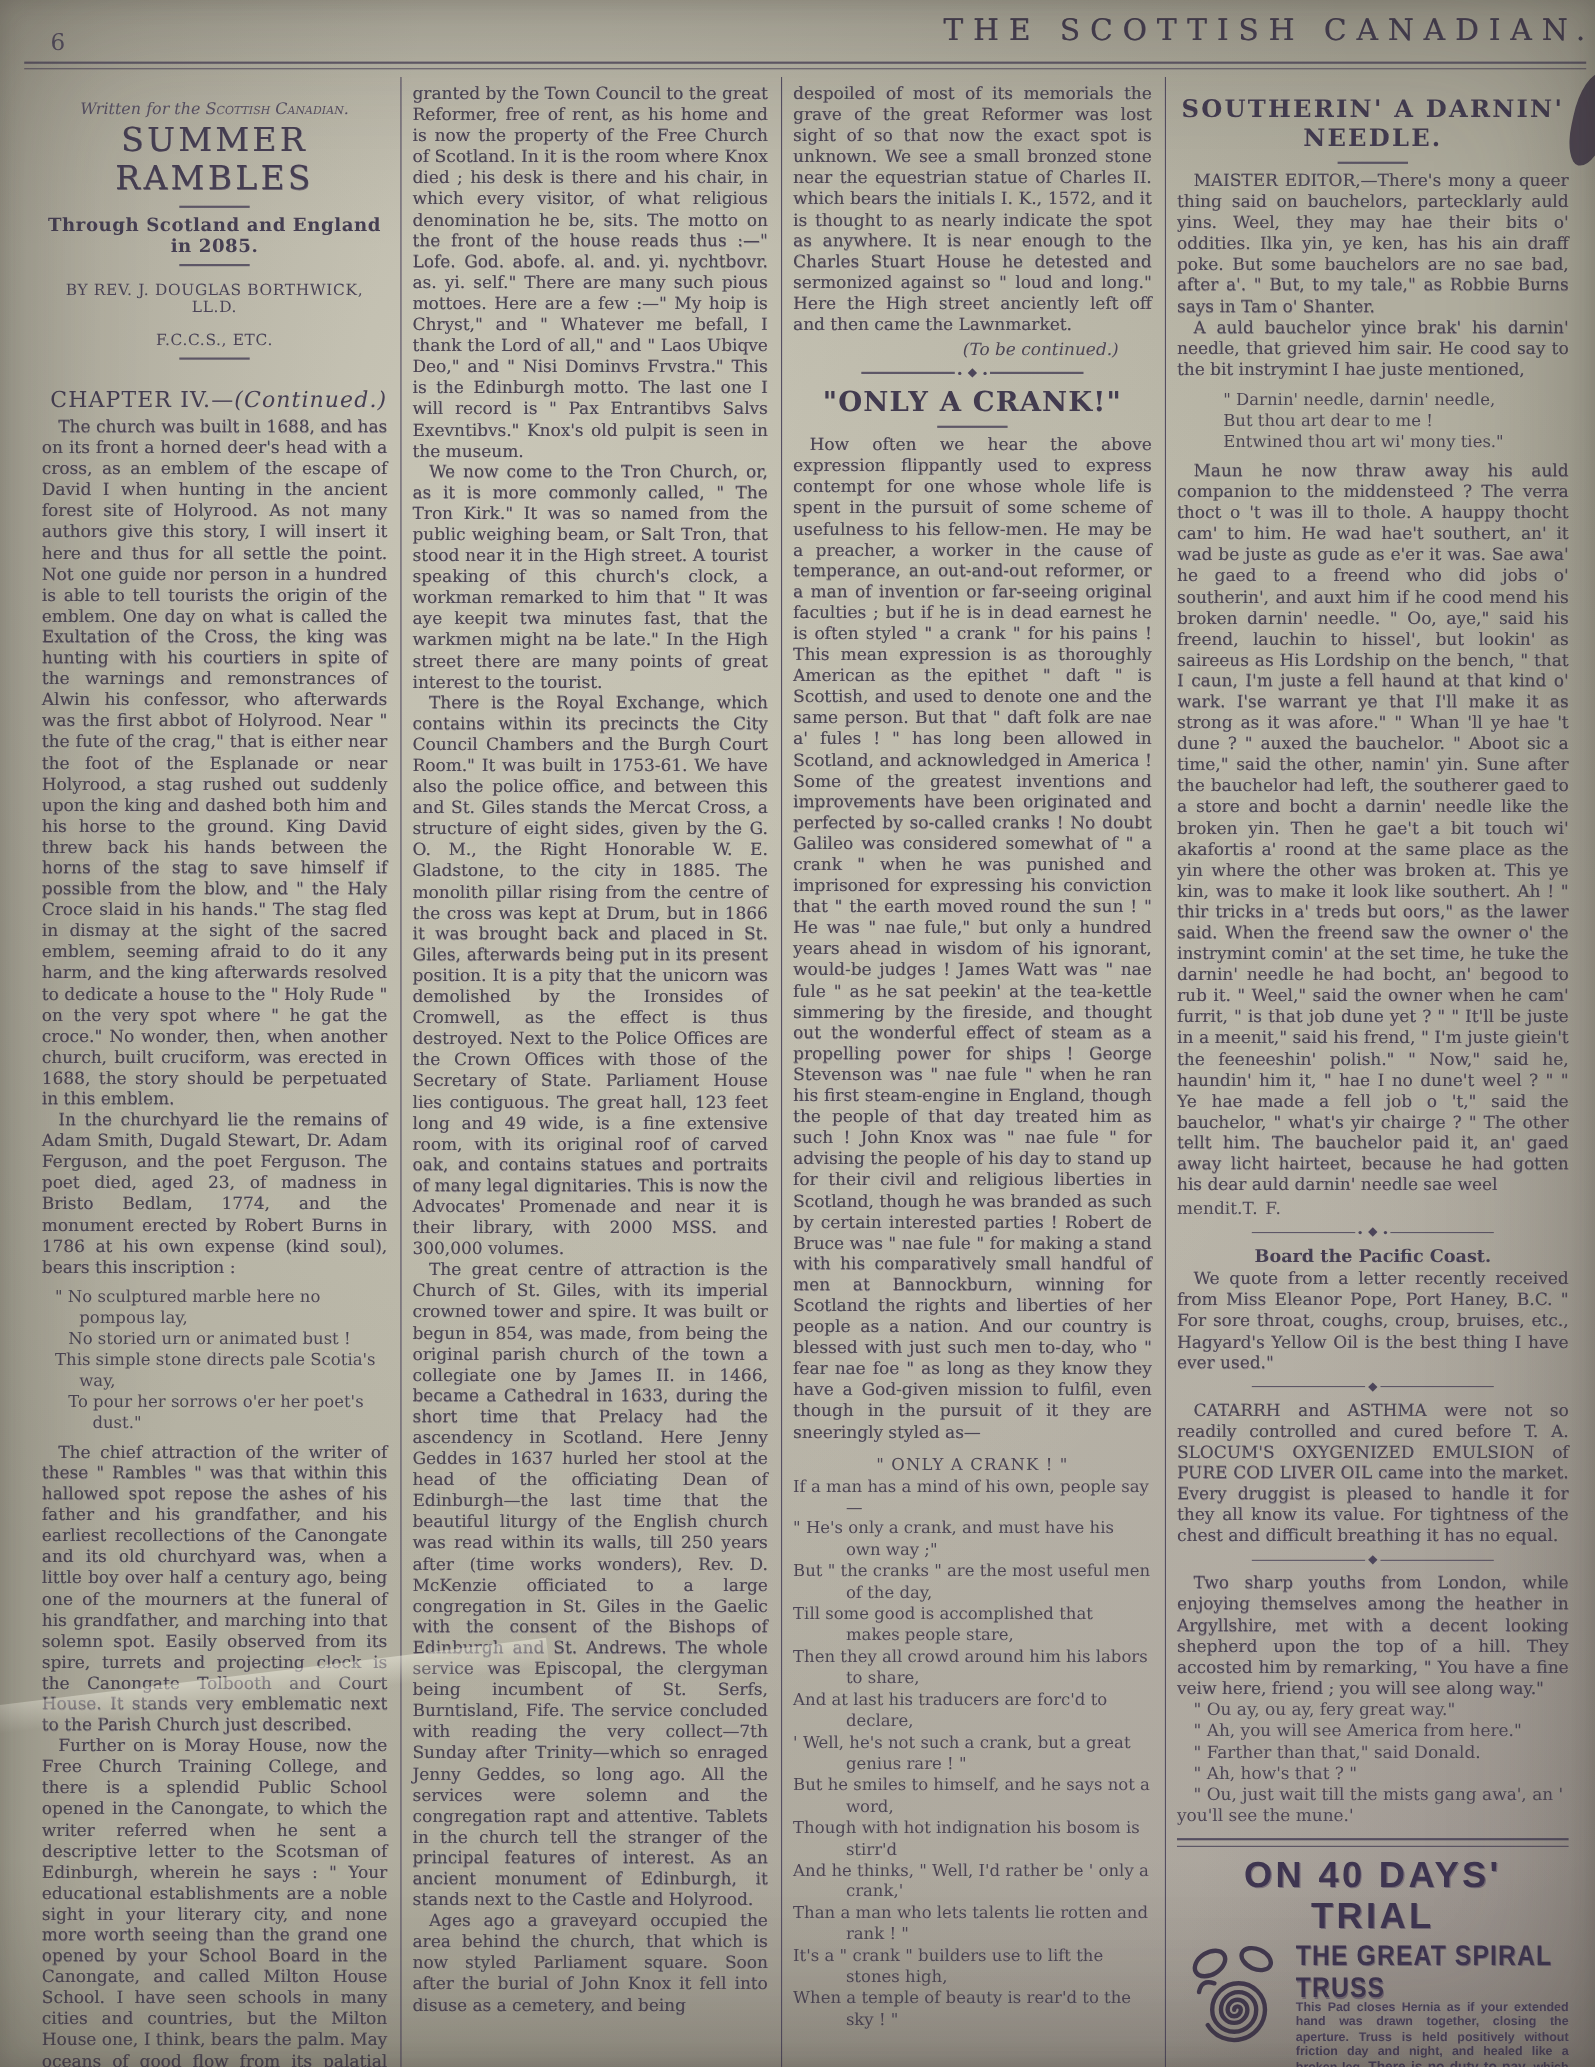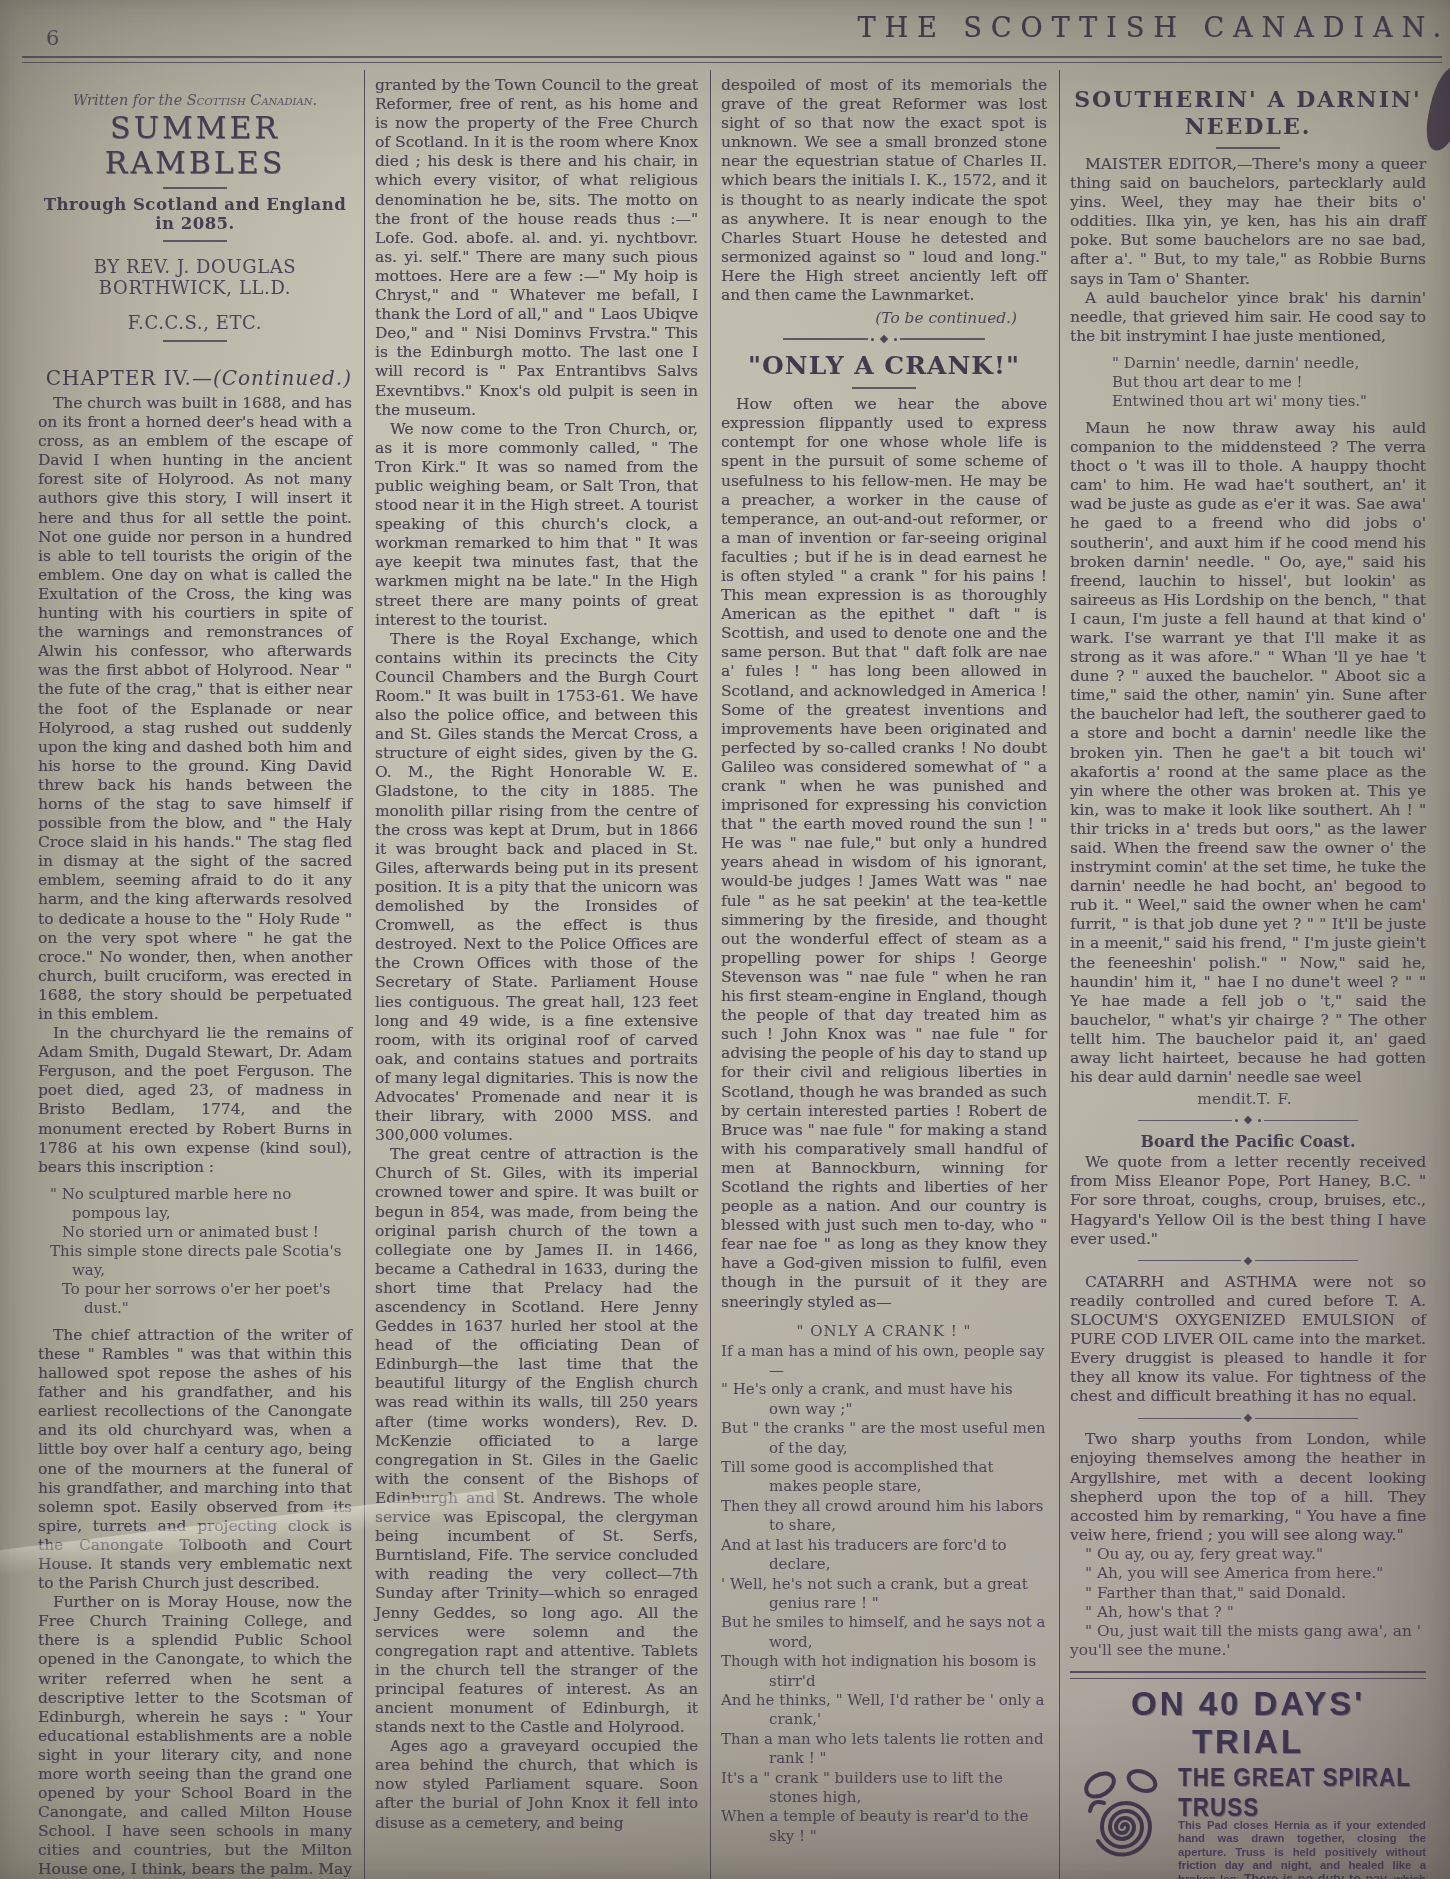--- a/index.html
+++ b/index.html
@@ -25,35 +25,35 @@
   .c2{width:346px;border-left:1.5px solid #544d62;}
   .c3{width:349px;border-left:1.5px solid #544d62;}
   .c4{width:379px;border-left:1.5px solid #544d62;}
   .b{margin:0;font-size:15.4px;line-height:19.1px;text-align:justify;text-indent:15px;
      text-shadow:.25px .25px .35px rgba(70,60,85,.5);}
   .i{font-style:italic;}
   .sc{font-variant:small-caps;}
   .kicker{margin:16px 0 2px;font-size:14.5px;text-align:center;color:#554e62;}
   .t1{margin:2px 0 0;font-size:30px;font-weight:normal;text-align:center;letter-spacing:3px;color:#453e52;text-shadow:.5px .5px .5px rgba(60,50,75,.6);}
   .t2{margin:4px 0 0;font-size:16.5px;font-weight:bold;text-align:center;letter-spacing:.5px;color:#453e52;}
-  .byl{margin:14px 0 0;font-size:18px;text-align:center;letter-spacing:.6px;color:#4b4457;}
+  .byl{margin:14px 0 0;font-size:14px;text-align:center;letter-spacing:.6px;color:#4b4457;}
   .chap{margin:24px 0 4px;font-size:20px;font-weight:normal;text-align:right;letter-spacing:1px;color:#453e52;}
   .srule{width:64px;height:2px;background:#4c455a;margin:7px auto 6px;opacity:.85;}
   .orn{display:flex;align-items:center;margin:9px auto;width:62%;}
   .orn::before,.orn::after{content:"";flex:1;height:1.4px;background:#4c455a;opacity:.85;}
   .orn .dd{width:6px;height:6px;background:#4c455a;transform:rotate(45deg);margin:0 4px;}
   .orn .pt{width:3px;height:3px;background:#4c455a;border-radius:50%;margin:0 3px;}
   .verse{margin:8px 0;}
   .vl{margin:0;font-size:15px;line-height:19px;padding-left:34px;text-indent:-22px;}
   .vl2{padding-left:46px;text-indent:-22px;}
   .tbc{margin:4px 30px 0 0;text-align:right;font-size:15.4px;}
   .bigt{margin:8px 0 0;font-size:25px;font-weight:bold;text-align:center;letter-spacing:1px;color:#423b4f;}
   .bigt2{margin:10px 0 0;font-size:22px;font-weight:bold;text-align:center;letter-spacing:2px;line-height:27px;color:#423b4f;}
   .pline{margin:0;font-size:15px;line-height:19.4px;padding-left:48px;text-indent:-48px;text-align:left;}
-  .sig{display:flex;justify-content:center;font-size:15.4px;margin-top:3px;}
+  .sig{display:flex;justify-content:flex-start;font-size:15.4px;margin-top:3px;}
   .sig .au{letter-spacing:1px;padding-right:6px;}
   .subhd{margin:10px 0 2px;font-size:15px;text-align:center;letter-spacing:1px;}
   .bold-c{margin:8px 0 2px;font-size:16px;font-weight:bold;text-align:center;color:#453e52;}
   .dline{margin:0;font-size:15.4px;line-height:19.3px;text-indent:15px;text-align:left;}
   .adrule{height:5px;border-top:2px solid #4c455a;border-bottom:1.4px solid #4c455a;margin:10px 0 6px;opacity:.9;}
   .ad{color:#3e3550;}
   .adl1{margin:2px 0 0;font-size:33px;font-weight:bold;letter-spacing:3px;text-align:center;font-family:"Liberation Sans",sans-serif;text-shadow:1px 1px 0 rgba(60,45,80,.4);}
   .adrow{display:flex;margin-top:2px;}
   .spiral{flex:0 0 108px;}
   .adright{flex:1;}

